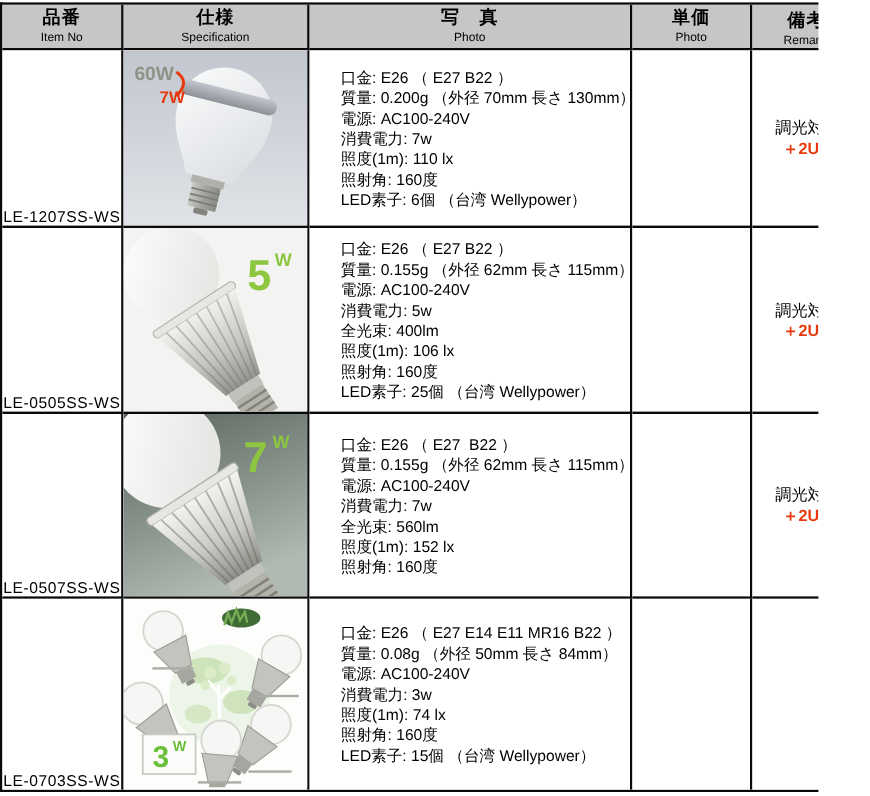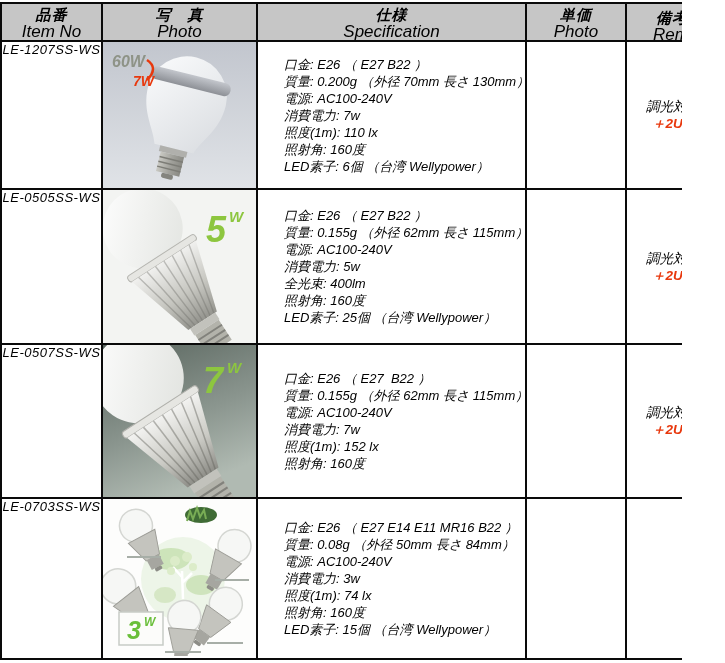--- a/index.html
+++ b/index.html
@@ -1,57 +1,57 @@
 <!DOCTYPE html>
 <html><head>
 <meta charset="utf-8">
 <style>
   html,body{margin:0;padding:0;background:#ffffff;}
   .page{position:relative;width:725px;height:663px;background:#ffffff;overflow:hidden;
         font-family:"Liberation Sans","DejaVu Sans",sans-serif;color:#000;}
   .tbl{position:absolute;left:0;top:2px;width:682px;height:658px;box-sizing:border-box;
        border:2px solid #0a0a0a;border-right:none;display:grid;background:#fff;
        grid-template-columns:101px 155px 269px 100px 55px;
-       grid-template-rows:38px 148px 155px 154px 159px;font-style:italic;}
+       grid-template-rows:38px 148px 155px 154px 159px;}
   .c{position:relative;box-sizing:border-box;border-right:2px solid #0a0a0a;
      border-bottom:2px solid #0a0a0a;overflow:hidden;background:#fff;}
   .c.lastcol{border-right:none;}
   .c.lastrow{border-bottom:none;}
   .hd{background:#c6c6c6;display:flex;flex-direction:column;align-items:center;justify-content:center;}
   .hd .jp{font-size:15px;font-weight:bold;letter-spacing:1px;line-height:18px;}
-  .hd .en{font-size:17px;line-height:14px;margin-top:1px;}
+  .hd .en{font-size:10px;line-height:14px;margin-top:1px;}
   .hd-rem .jp,.hd-rem .en{position:absolute;white-space:nowrap;}
   .hd-rem .jp{left:29px;top:5px;}
   .hd-rem .en{left:26px;top:23px;}
-  .itemcell{display:flex;align-items:flex-start;justify-content:center;font-size:13px;letter-spacing:.5px;}
+  .itemcell{display:flex;align-items:flex-end;justify-content:center;font-size:13px;letter-spacing:.5px;}
   .speccell{display:flex;flex-direction:column;justify-content:center;padding-left:26px;font-size:13px;}
   .spec-line{line-height:17px;white-space:pre;}
   .photocell{padding:0;}
   .photocell svg{display:block;}
   .remcell .inner{position:absolute;left:19px;top:50%;transform:translateY(-50%);white-space:nowrap;}
   .rem-black{font-size:13.5px;color:#000;line-height:17px;}
   .rem-red{font-size:13.5px;font-weight:bold;color:#e8380d;line-height:17px;margin-left:6px;}
 </style>
 </head>
 <body>
 
 <div class="page">
   <div class="tbl">
 
     <div class="c hd">
       <div class="jp">品番</div>
       <div class="en">Item No</div>
     </div>
     <div class="c hd">
+      <div class="jp">仕様</div>
+      <div class="en">Specification</div>
+    </div>
+    <div class="c hd">
       <div class="jp">写　真</div>
       <div class="en">Photo</div>
-    </div>
-    <div class="c hd">
-      <div class="jp">仕様</div>
-      <div class="en">Specification</div>
     </div>
     <div class="c hd">
       <div class="jp">単価</div>
       <div class="en">Photo</div>
     </div>
     <div class="c hd hd-rem lastcol">
       <div class="jp">備考</div>
       <div class="en">Remarks</div>
     </div>
 
@@ -154,20 +154,21 @@
         <text x="103" y="52" font-size="36" font-weight="bold" fill="#8dc63f">5</text>
         <text x="126" y="32" font-size="15" font-weight="bold" fill="#8dc63f">W</text>
       </svg>
     </div>
     <div class="c speccell">
       <div class="spec-line">口金: E26 （ E27 B22 ）</div>
       <div class="spec-line">質量: 0.155g （外径 62mm 長さ 115mm）</div>
       <div class="spec-line">電源: AC100-240V</div>
       <div class="spec-line">消費電力: 5w</div>
       <div class="spec-line">全光束: 400lm</div>
+      <div class="spec-line">照度(1m): 106 lx</div>
       <div class="spec-line">照射角: 160度</div>
       <div class="spec-line">LED素子: 25個 （台湾 Wellypower）</div>
     </div>
     <div class="c">
       <span></span>
     </div>
     <div class="c remcell lastcol">
       <div class="inner">
         <div class="rem-black">調光対応</div>
         <div class="rem-red">＋2US</div>
@@ -218,20 +219,21 @@
         </g>
         <text x="100" y="48" font-size="36" font-weight="bold" fill="#8dc63f">7</text>
         <text x="124" y="28" font-size="15" font-weight="bold" fill="#8dc63f">W</text>
       </svg>
     </div>
     <div class="c speccell">
       <div class="spec-line">口金: E26 （ E27  B22 ）</div>
       <div class="spec-line">質量: 0.155g （外径 62mm 長さ 115mm）</div>
       <div class="spec-line">電源: AC100-240V</div>
       <div class="spec-line">消費電力: 7w</div>
+      <div class="spec-line">全光束: 560lm</div>
       <div class="spec-line">照度(1m): 152 lx</div>
       <div class="spec-line">照射角: 160度</div>
     </div>
     <div class="c">
       <span></span>
     </div>
     <div class="c remcell lastcol">
       <div class="inner">
         <div class="rem-black">調光対応</div>
         <div class="rem-red">＋2US</div>

